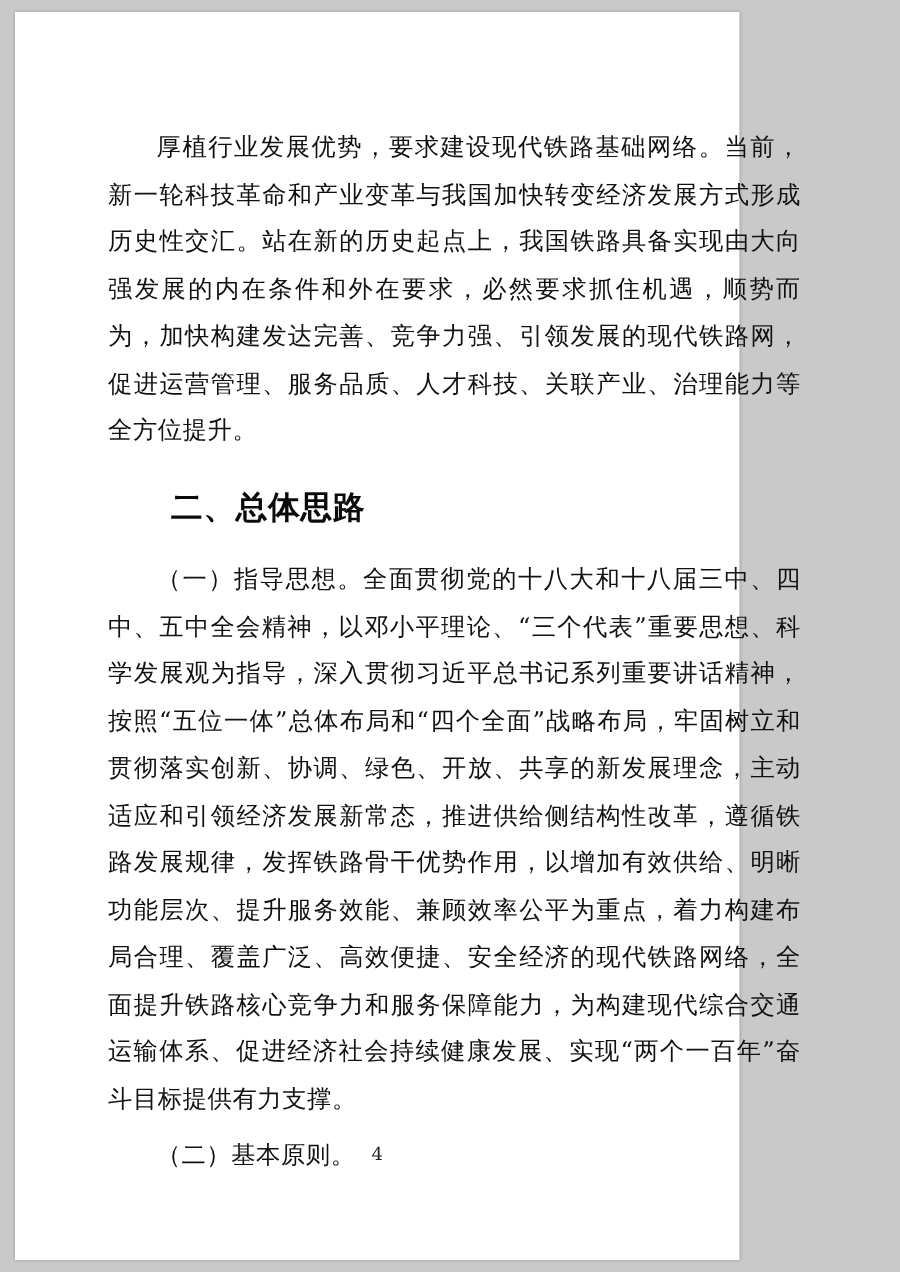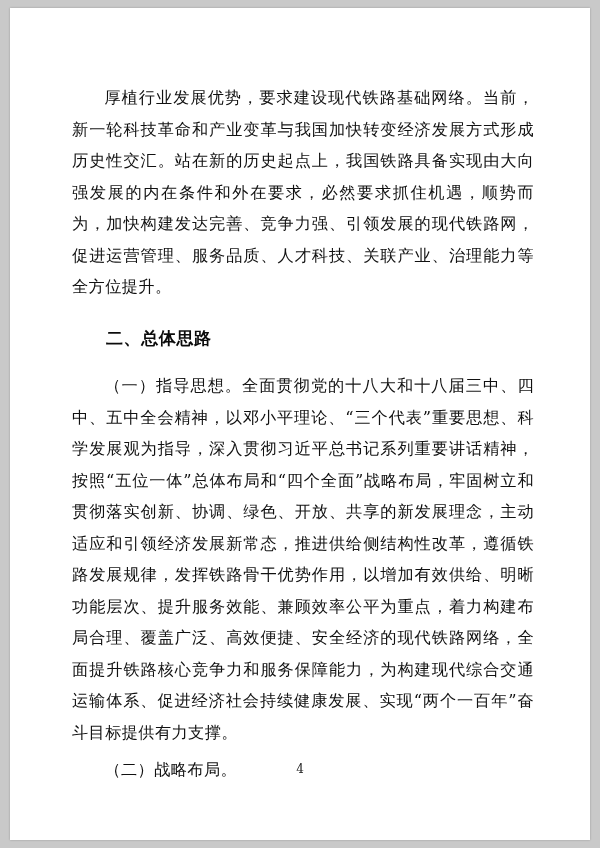--- a/index.html
+++ b/index.html
@@ -10,21 +10,21 @@
     width: 600px;
     height: 848px;
     background: #c9c9c9;
     font-family: "DejaVu Serif", serif;
     overflow: hidden;
   }
   .page {
     position: absolute;
     left: 10px;
     top: 8px;
-    width: 580px;
+    width: 483px;
     height: 832px;
     background: #ffffff;
     box-shadow: 0 0 2px rgba(0,0,0,0.25);
     box-sizing: border-box;
   }
   .page-body {
     position: absolute;
     left: 62px;
     top: 74px;
     width: 462px;
@@ -37,21 +37,21 @@
     text-align: justify;
     text-justify: inter-ideograph;
     letter-spacing: 0.4px;
     font-family: "DejaVu Serif", serif;
   }
   p.indent {
     text-indent: 2em;
   }
   .heading {
     margin: 0;
-    font-size: 17px;
+    font-size: 21px;
     line-height: 31.5px;
     font-weight: bold;
     color: #0b0b0b;
     text-indent: 2em;
     letter-spacing: 0.6px;
     font-family: "DejaVu Sans", sans-serif;
   }
   .gap-before-heading { height: 20px; }
   .gap-after-heading { height: 16px; }
   .gap-small { height: 6px; }
@@ -77,21 +77,21 @@
     <div class="gap-before-heading"></div>
 
     <div class="heading">二、总体思路</div>
 
     <div class="gap-after-heading"></div>
 
     <p class="indent">（一）指导思想。全面贯彻党的十八大和十八届三中、四中、五中全会精神，以邓小平理论、“三个代表”重要思想、科学发展观为指导，深入贯彻习近平总书记系列重要讲话精神，按照“五位一体”总体布局和“四个全面”战略布局，牢固树立和贯彻落实创新、协调、绿色、开放、共享的新发展理念，主动适应和引领经济发展新常态，推进供给侧结构性改革，遵循铁路发展规律，发挥铁路骨干优势作用，以增加有效供给、明晰功能层次、提升服务效能、兼顾效率公平为重点，着力构建布局合理、覆盖广泛、高效便捷、安全经济的现代铁路网络，全面提升铁路核心竞争力和服务保障能力，为构建现代综合交通运输体系、促进经济社会持续健康发展、实现“两个一百年”奋斗目标提供有力支撑。</p>
 
     <div class="gap-small"></div>
 
-    <p class="indent">（二）战略布局。</p>
+    <p class="indent">（二）基本原则。</p>
 
     <div class="gap-small"></div>
 
 
   </div>
 
   <div class="page-number">4</div>
 </div>
 
 </body></html>

